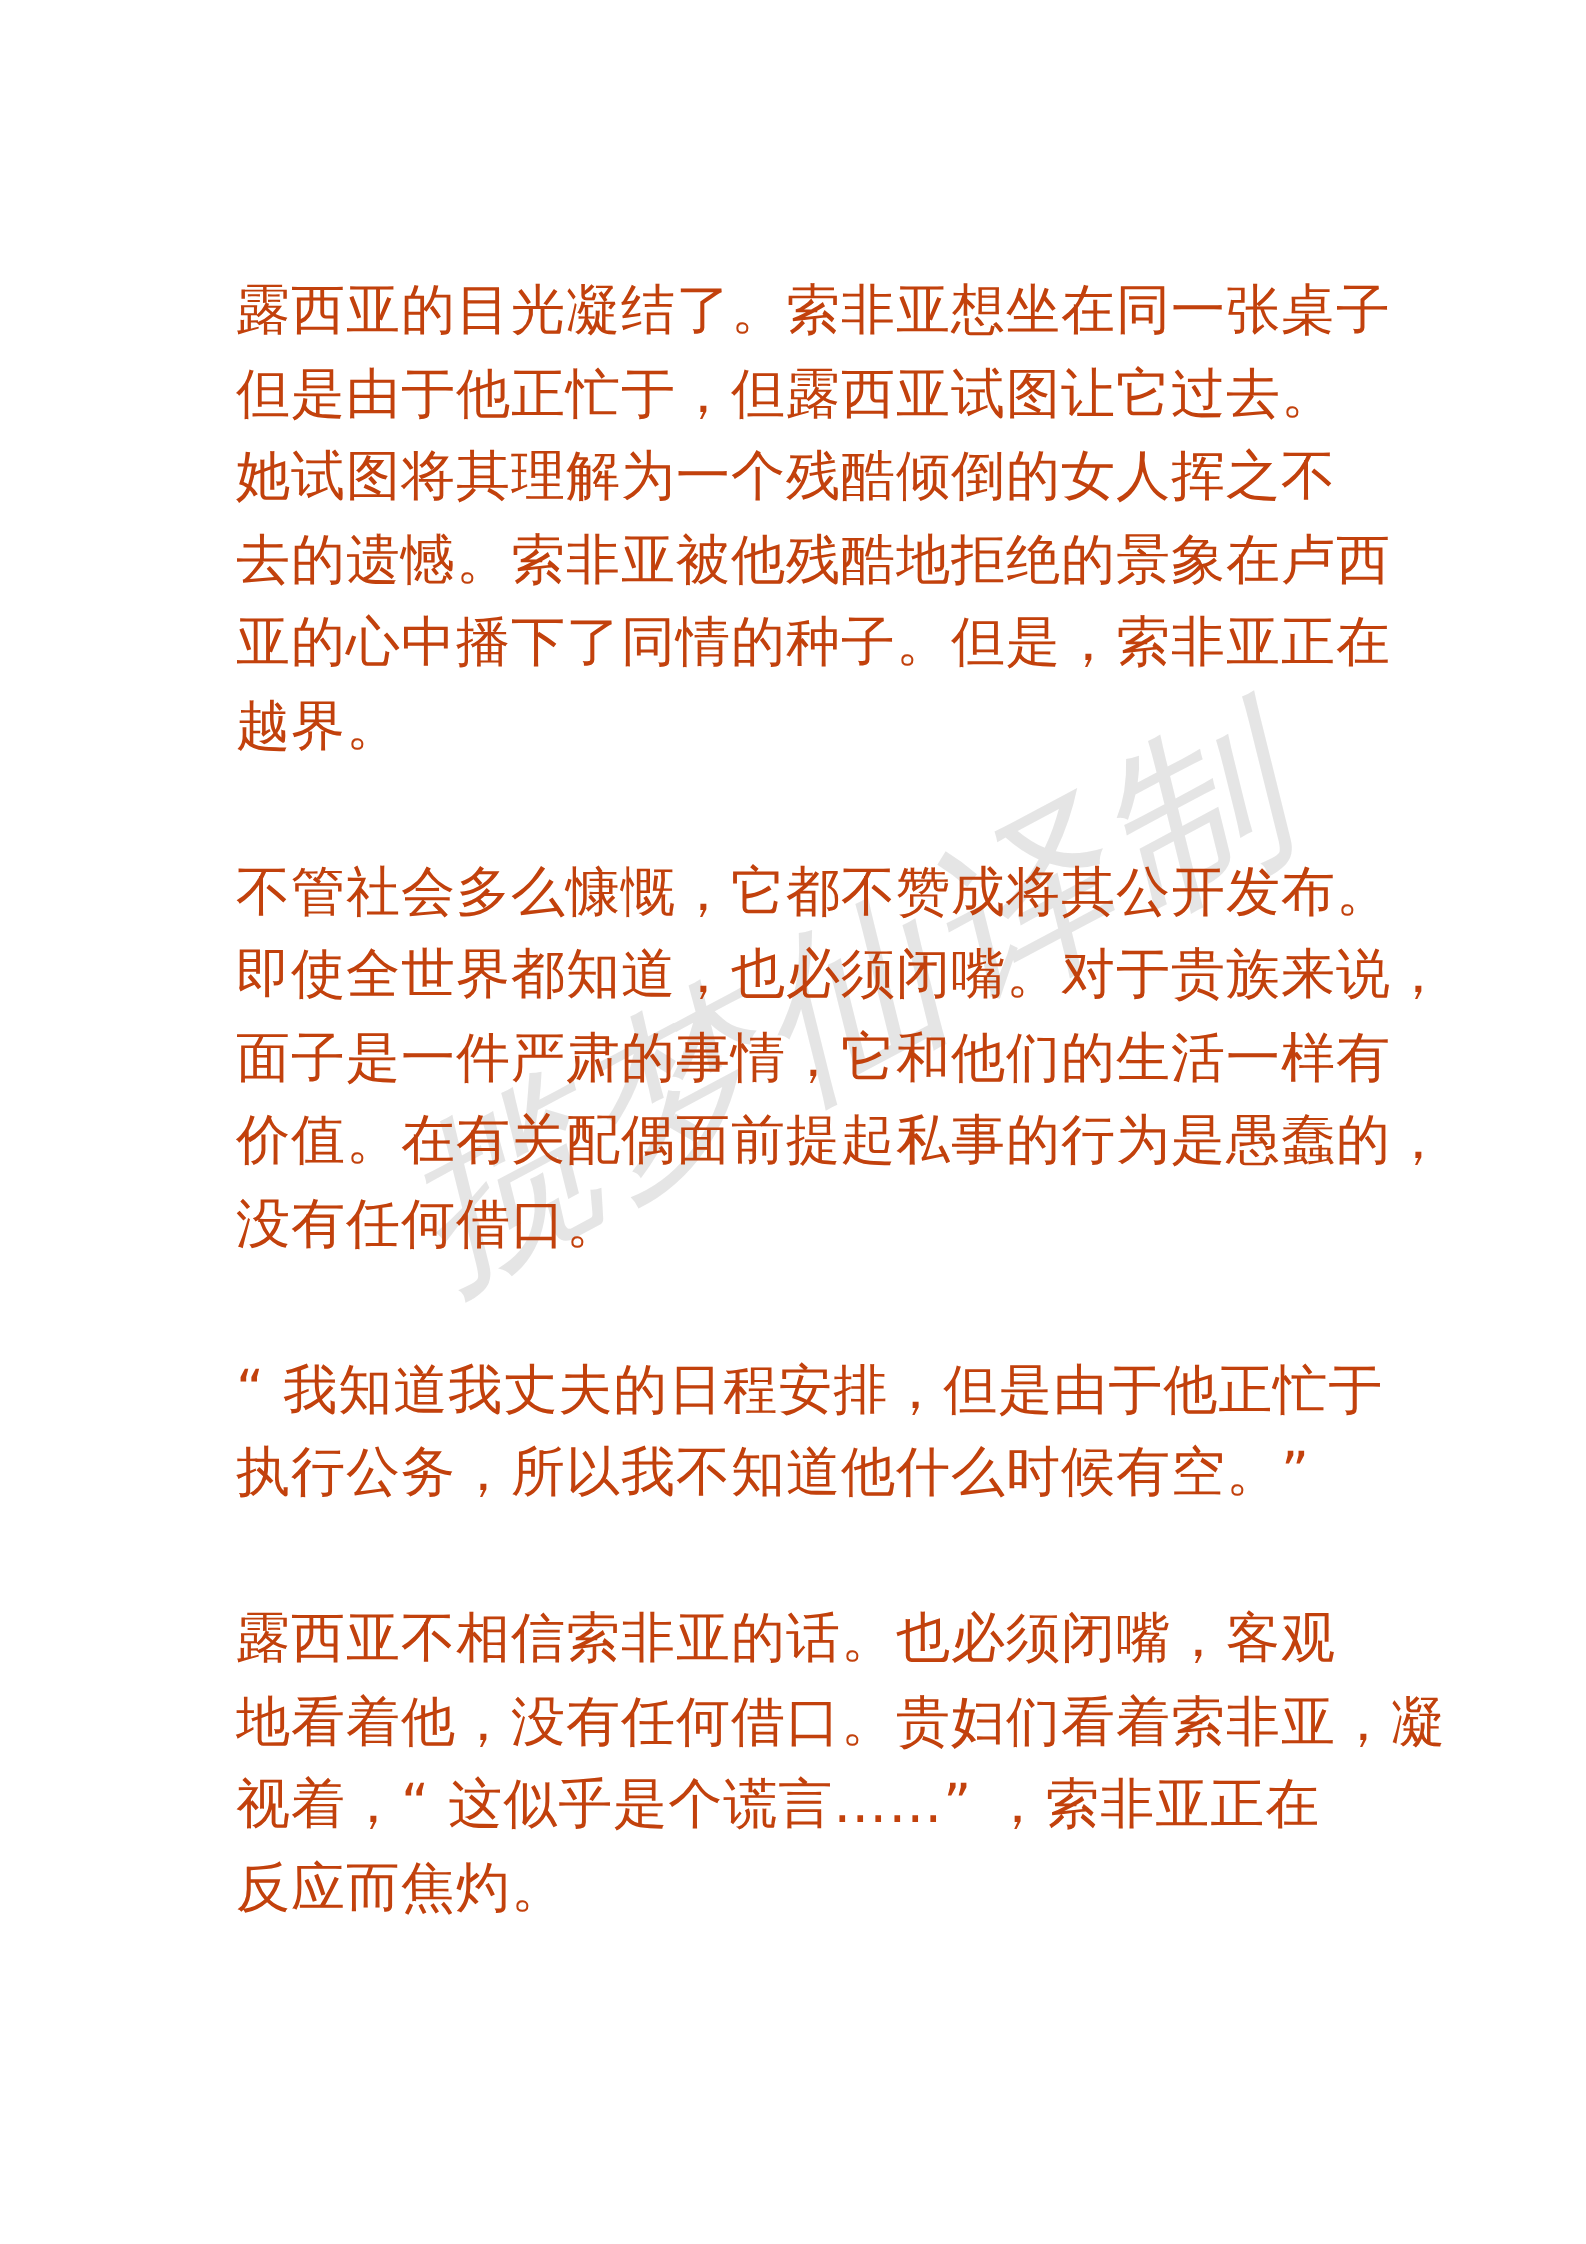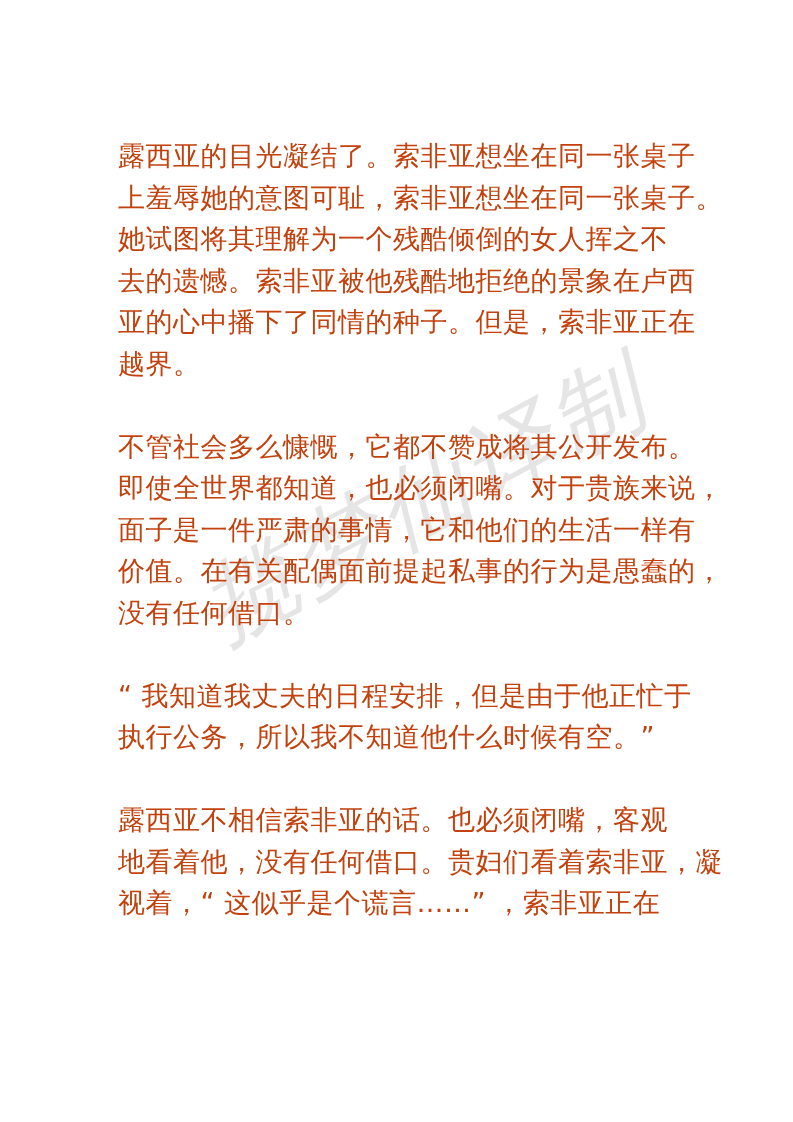--- a/index.html
+++ b/index.html
@@ -22,36 +22,37 @@
 </style>
 </head>
 <body>
 
 <div class="page">
   <div class="watermark">揽梦仙译制</div>
 
   <div class="content">
     <div class="para">
       <span class="line">露西亚的目光凝结了。索非亚想坐在同一张桌子</span>
-      <span class="line">上羞辱她的意图可耻，索非亚想坐在同一张桌子。</span>
+      <span class="line">但是由于他正忙于，但露西亚试图让它过去。</span>
       <span class="line">她试图将其理解为一个残酷倾倒的女人挥之不</span>
       <span class="line">去的遗憾。索非亚被他残酷地拒绝的景象在卢西</span>
       <span class="line">亚的心中播下了同情的种子。但是，索非亚正在</span>
       <span class="line">越界。</span>
     </div>
     <div class="para">
       <span class="line">不管社会多么慷慨，它都不赞成将其公开发布。</span>
       <span class="line">即使全世界都知道，也必须闭嘴。对于贵族来说，</span>
       <span class="line">面子是一件严肃的事情，它和他们的生活一样有</span>
       <span class="line">价值。在有关配偶面前提起私事的行为是愚蠢的，</span>
       <span class="line">没有任何借口。</span>
     </div>
     <div class="para">
       <span class="line">“ 我知道我丈夫的日程安排，但是由于他正忙于</span>
       <span class="line">执行公务，所以我不知道他什么时候有空。”</span>
     </div>
     <div class="para">
       <span class="line">露西亚不相信索非亚的话。也必须闭嘴，客观</span>
       <span class="line">地看着他，没有任何借口。贵妇们看着索非亚，凝</span>
       <span class="line">视着，“ 这似乎是个谎言……”  ，索非亚正在</span>
+      <span class="line">反应而焦灼。</span>
     </div>
   </div>
 </div>
 
 </body></html>

